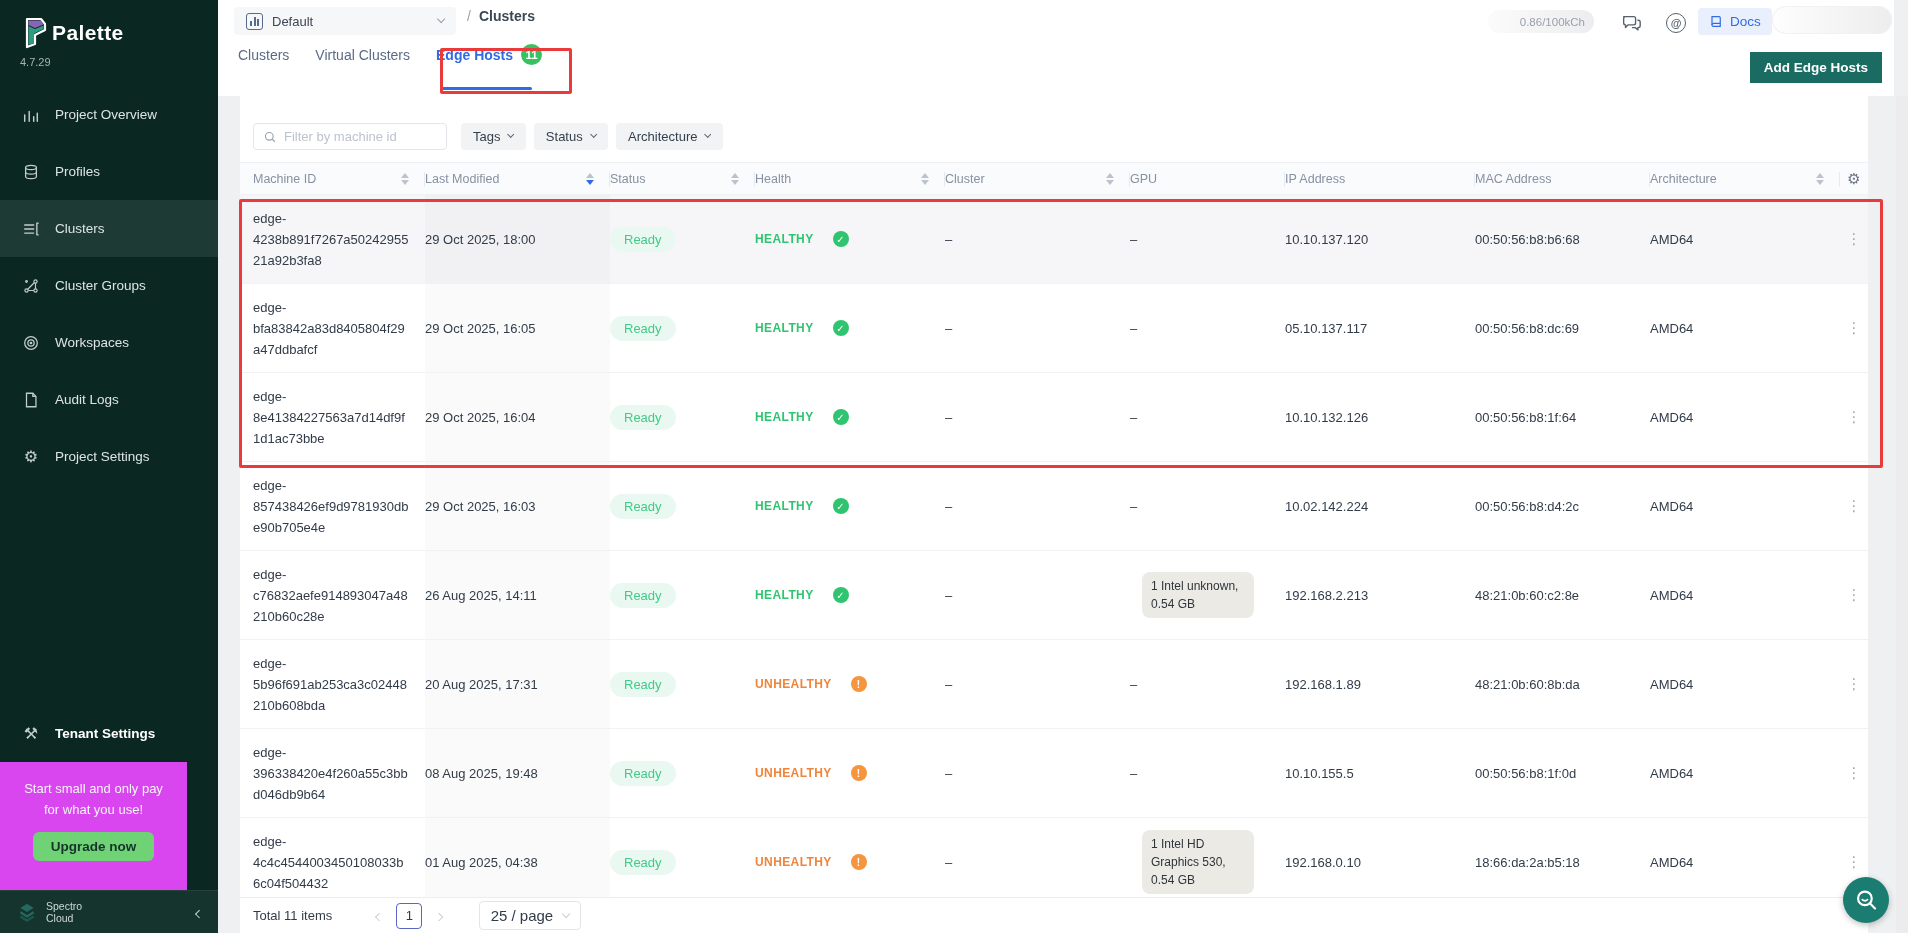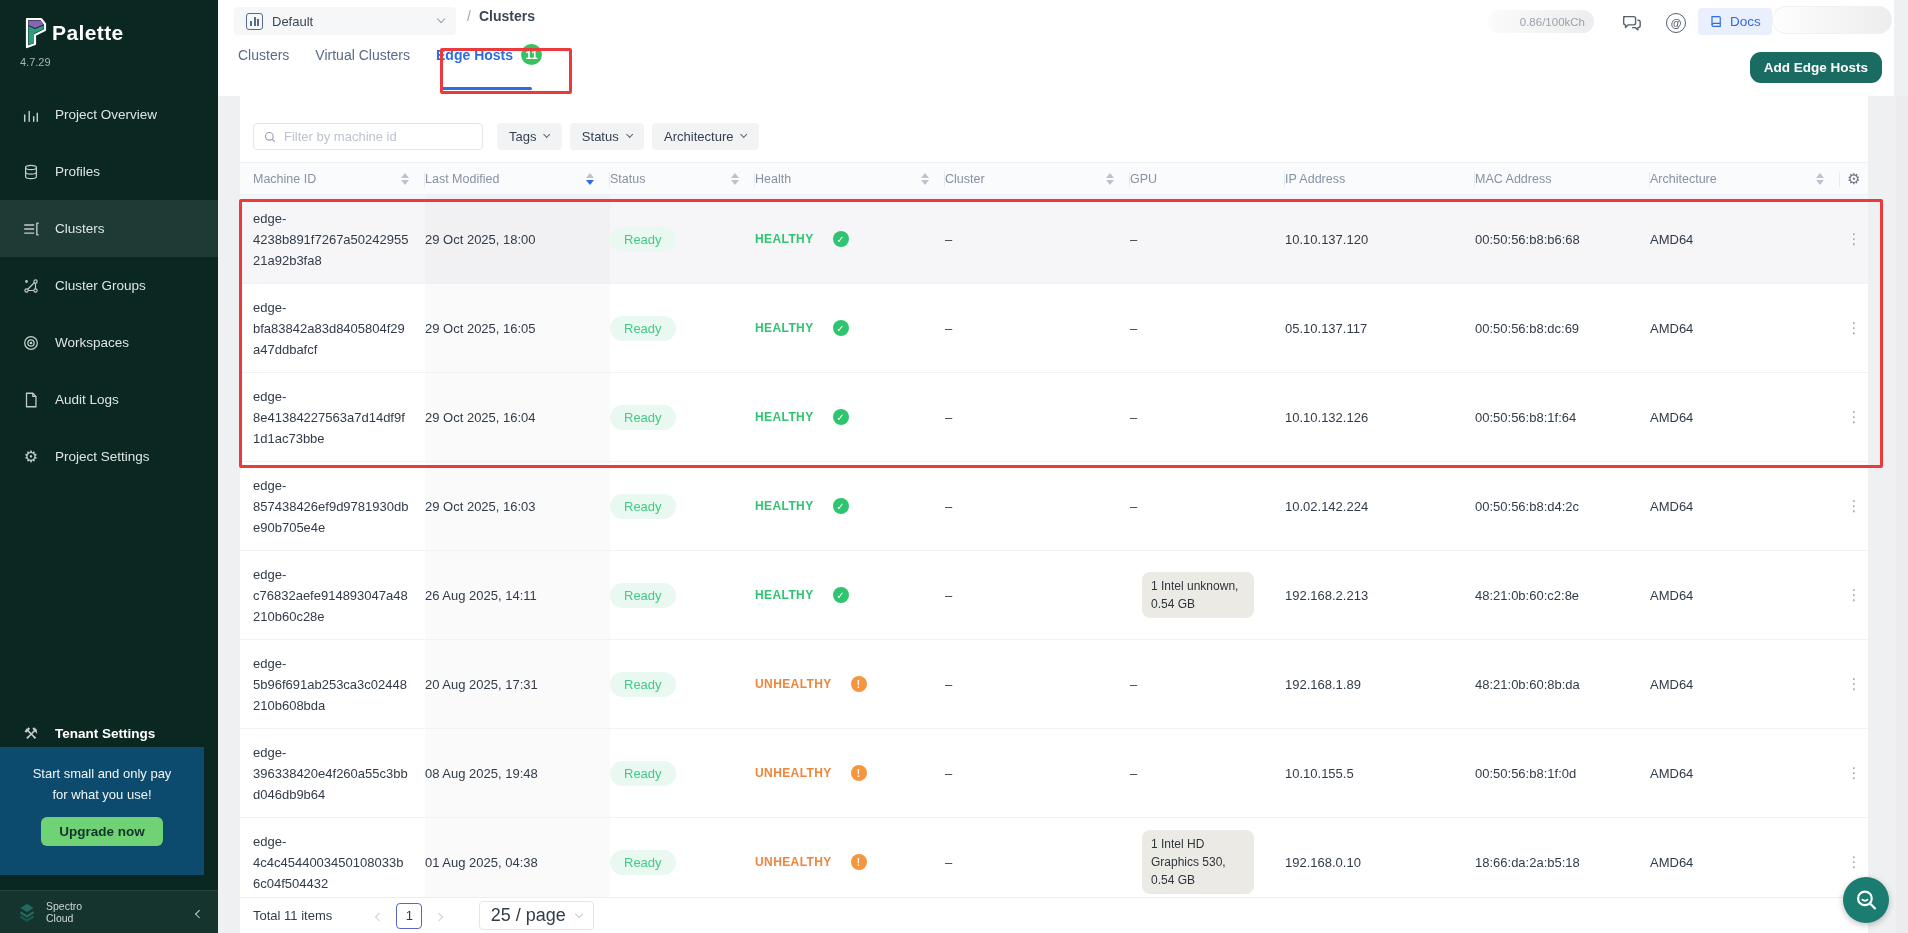--- a/index.html
+++ b/index.html
@@ -11,21 +11,21 @@
   .logo-row { display:flex; align-items:center; gap:2px; padding:16px 12px 2px 20px; }
   .logo-text { color:#fff; font-size:21px; font-weight:700; letter-spacing:.4px; }
   .version { color:#a7b5b1; font-size:11px; padding:4px 0 18px 20px; }
   .nav-item { display:flex; align-items:center; gap:15px; height:57px; padding-left:22px;
     color:#dde5e4; font-size:13.5px; cursor:pointer; }
   .nav-item svg, .nav-item .tx-ico { width:18px; height:18px; color:#c3cecb; flex:0 0 18px; }
   .tx-ico { font-size:16px; line-height:18px; text-align:center; }
   .nav-item.active { background:#1e3a34; }
   .tenant { position:absolute; left:0; bottom:171px; width:218px; }
   .tenant .nav-item { font-weight:700; color:#fff; }
-  .upgrade-panel { position:absolute; left:0; bottom:58px; width:204px; height:128px; background:#0c4a6e;
+  .upgrade-panel { position:absolute; left:0; bottom:43px; width:187px; height:128px; background:#d946ef;
     text-align:center; padding-top:16px; }
   .upgrade-panel .line { color:#f2f6f5; font-size:13px; line-height:21px; }
   .upgrade-btn { margin-top:12px; display:inline-block; background:#6fd376; color:#16332c;
     font-size:13.5px; font-weight:600; padding:7px 18px; border-radius:6px; border:none; cursor:pointer; }
   .side-footer { position:absolute; left:0; bottom:0; width:218px; height:43px; background:#16342e;
     border-top:1px solid rgba(255,255,255,.07); display:flex; align-items:center; padding:0 16px; }
   .brand-name { color:#cfd8d6; font-size:10.5px; line-height:12px; margin-left:8px; }
   .collapse { margin-left:auto; color:#cfd8d6; }
   .chev { display:inline-block; border:solid currentColor; border-width:0 1.5px 1.5px 0; padding:2.6px; }
   .chev.down { transform:rotate(45deg); margin-top:-3px; }
@@ -55,26 +55,26 @@
     display:flex; align-items:center; gap:6px; padding:0 11px; color:#2e6ce5; font-size:13.5px; cursor:pointer; }
   .user-pill { position:absolute; left:1568px; top:6px; width:120px; height:28px; border-radius:15px;
     background:linear-gradient(90deg,#fefefe,#ededed); box-shadow:0 0 0 1px #f1f1f1 inset; cursor:pointer; }
   .tabs { position:absolute; left:34px; top:44px; display:flex; gap:26px; align-items:center; }
   .tab { font-size:14px; color:#5a6b87; cursor:pointer; padding-bottom:6px; display:flex; gap:8px; align-items:center; }
   .tab.active { color:#2e6ce5; font-weight:700; }
   .tab-badge { width:21px; height:21px; border-radius:50%; background:#35c25f; color:#fff; font-size:11.5px;
     font-weight:700; display:flex; align-items:center; justify-content:center; }
   .tab-underline { position:absolute; left:238px; top:87px; width:90px; height:3px; background:#2e6ce5; border-radius:2px; }
   .add-btn { position:absolute; right:12px; top:52px; height:31px; background:#1a6b62; color:#fff; border:none;
-    border-radius:11px; font-size:13.5px; font-weight:600; padding:0 14px; cursor:pointer; }
+    border-radius:0; font-size:13.5px; font-weight:600; padding:0 14px; cursor:pointer; }
 
   
   .card { position:absolute; left:240px; top:96px; width:1628px; height:837px; background:#fff; overflow:hidden; }
   .filter-row { position:absolute; left:13px; top:27px; display:flex; gap:8px; align-items:center; }
-  .search-box { width:230px; height:27px; border:1px solid #e2e5e9; border-radius:4px; background:#fff;
+  .search-box { width:194px; height:27px; border:1px solid #e2e5e9; border-radius:4px; background:#fff;
     display:flex; align-items:center; gap:7px; padding:0 9px; }
   .search-box svg { width:14px; height:14px; color:#98a1ae; }
   .search-box input { border:none; outline:none; font-size:13px; color:#3b4754; width:150px; background:transparent;
     font-family:inherit; }
   .search-box input::placeholder { color:#bcc3cd; }
   .filter-dd { height:27px; background:#f2f3f5; border-radius:4px; display:flex; align-items:center; gap:8px;
     padding:0 12px; font-size:13px; color:#333f4d; cursor:pointer; }
   .filter-dd .chev { color:#5c6775; padding:2.2px; }
   .filter-dd.dd-tags { margin-left:6px; }
 
@@ -116,21 +116,21 @@
     line-height:18px; max-width:112px;margin-left:12px; }
   .dots { color:#a3abb7; font-size:15px; cursor:pointer; letter-spacing:0; }
 
   .pagebar { position:absolute; left:0; bottom:0; width:1628px; height:36px; background:#fff;
     border-top:1px solid #ededf0; display:flex; align-items:center; padding-left:13px; z-index:3; }
   .total { font-size:13px; color:#323c49; margin-right:30px; }
   .pg-prev, .pg-next { color:#c6ccd4; margin:0 14px; cursor:pointer; }
   .pg-num { width:26px; height:26px; border:1px solid #5b66c4; border-radius:4px; font-size:13px; color:#323c49;
     display:flex; align-items:center; justify-content:center; cursor:pointer; }
   .pg-size { margin-left:22px; height:29px; border:1px solid #e2e5e9; border-radius:4px; display:flex;
-    align-items:center; gap:10px; padding:0 11px; font-size:18px; color:#323c49; cursor:pointer; }
+    align-items:center; gap:10px; padding:0 11px; font-size:15px; color:#323c49; cursor:pointer; }
   .pg-size .chev { color:#c6ccd4; }
 
   
   .anno { position:absolute; border:3px solid #ea3a3c; border-radius:2px; pointer-events:none; z-index:40; }
   .anno-tab { left:440px; top:48px; width:132px; height:46px; }
   .anno-rows { left:239px; top:199px; width:1644px; height:269px; }
   .scroll-strip { position:absolute; right:0; top:96px; width:12px; height:837px; background:#ececee; z-index:30; }
   .chat-widget { position:absolute; left:1843px; top:877px; width:46px; height:46px; border-radius:50%;
     background:#1b7d72; z-index:45; display:flex; align-items:center; justify-content:center; cursor:pointer;
     box-shadow:0 2px 6px rgba(0,0,0,.25); }

